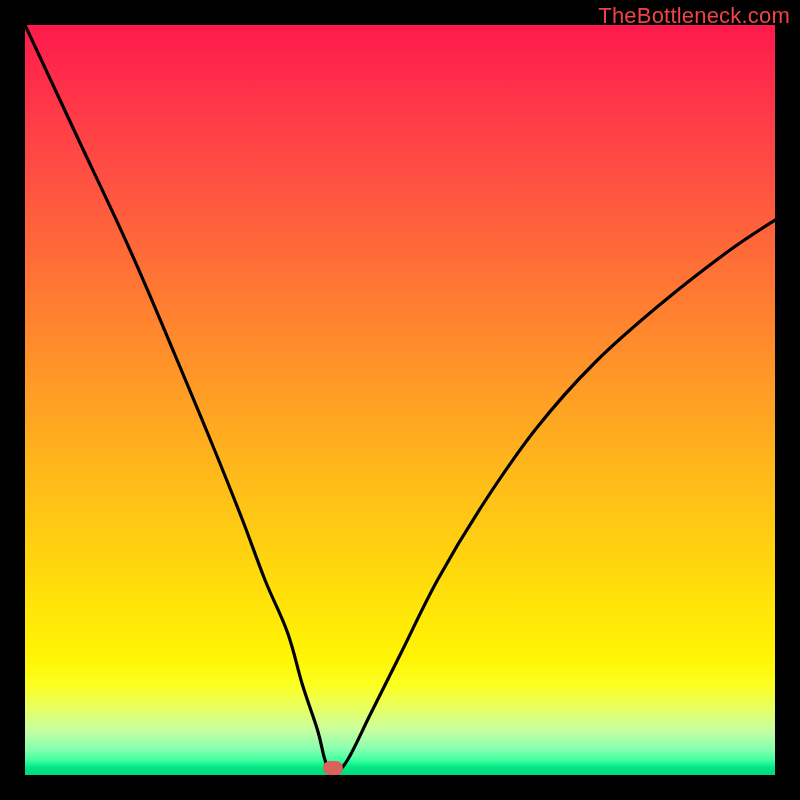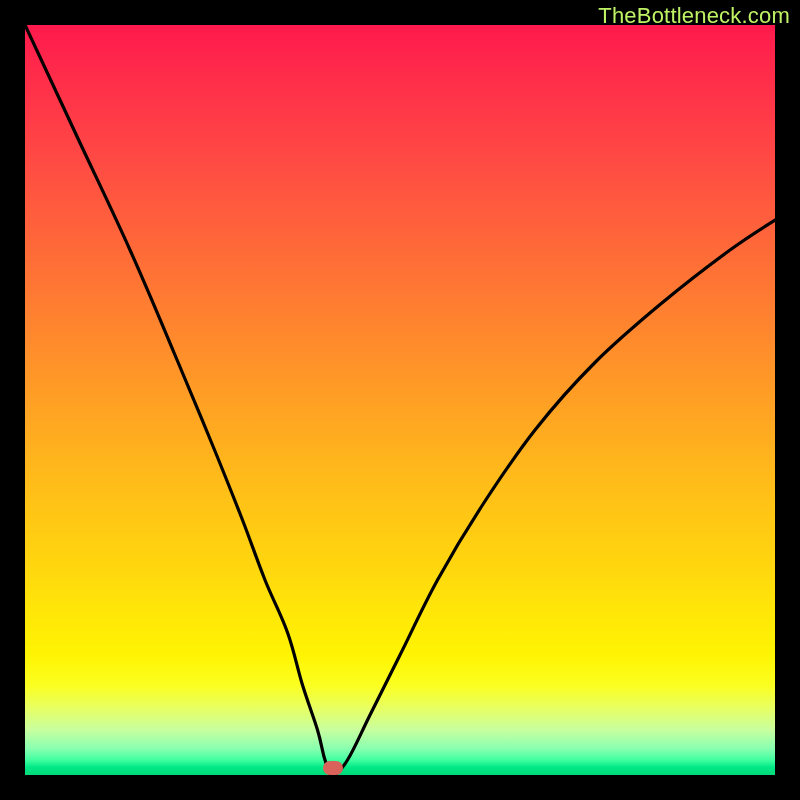--- a/index.html
+++ b/index.html
@@ -54,21 +54,21 @@
     width: 20px;
     height: 14px;
     border-radius: 8px;
     background: #d9635a;
     transform: translate(-50%, -50%);
   }
   .watermark {
     position: absolute;
     top: 3px;
     right: 10px;
-    color: #bef264;
+    color: #ef4444;
     font-size: 22px;
     font-weight: 500;
     letter-spacing: 0.2px;
     user-select: none;
   }
   svg.curve {
     position: absolute;
     left: 0;
     top: 0;
   }

